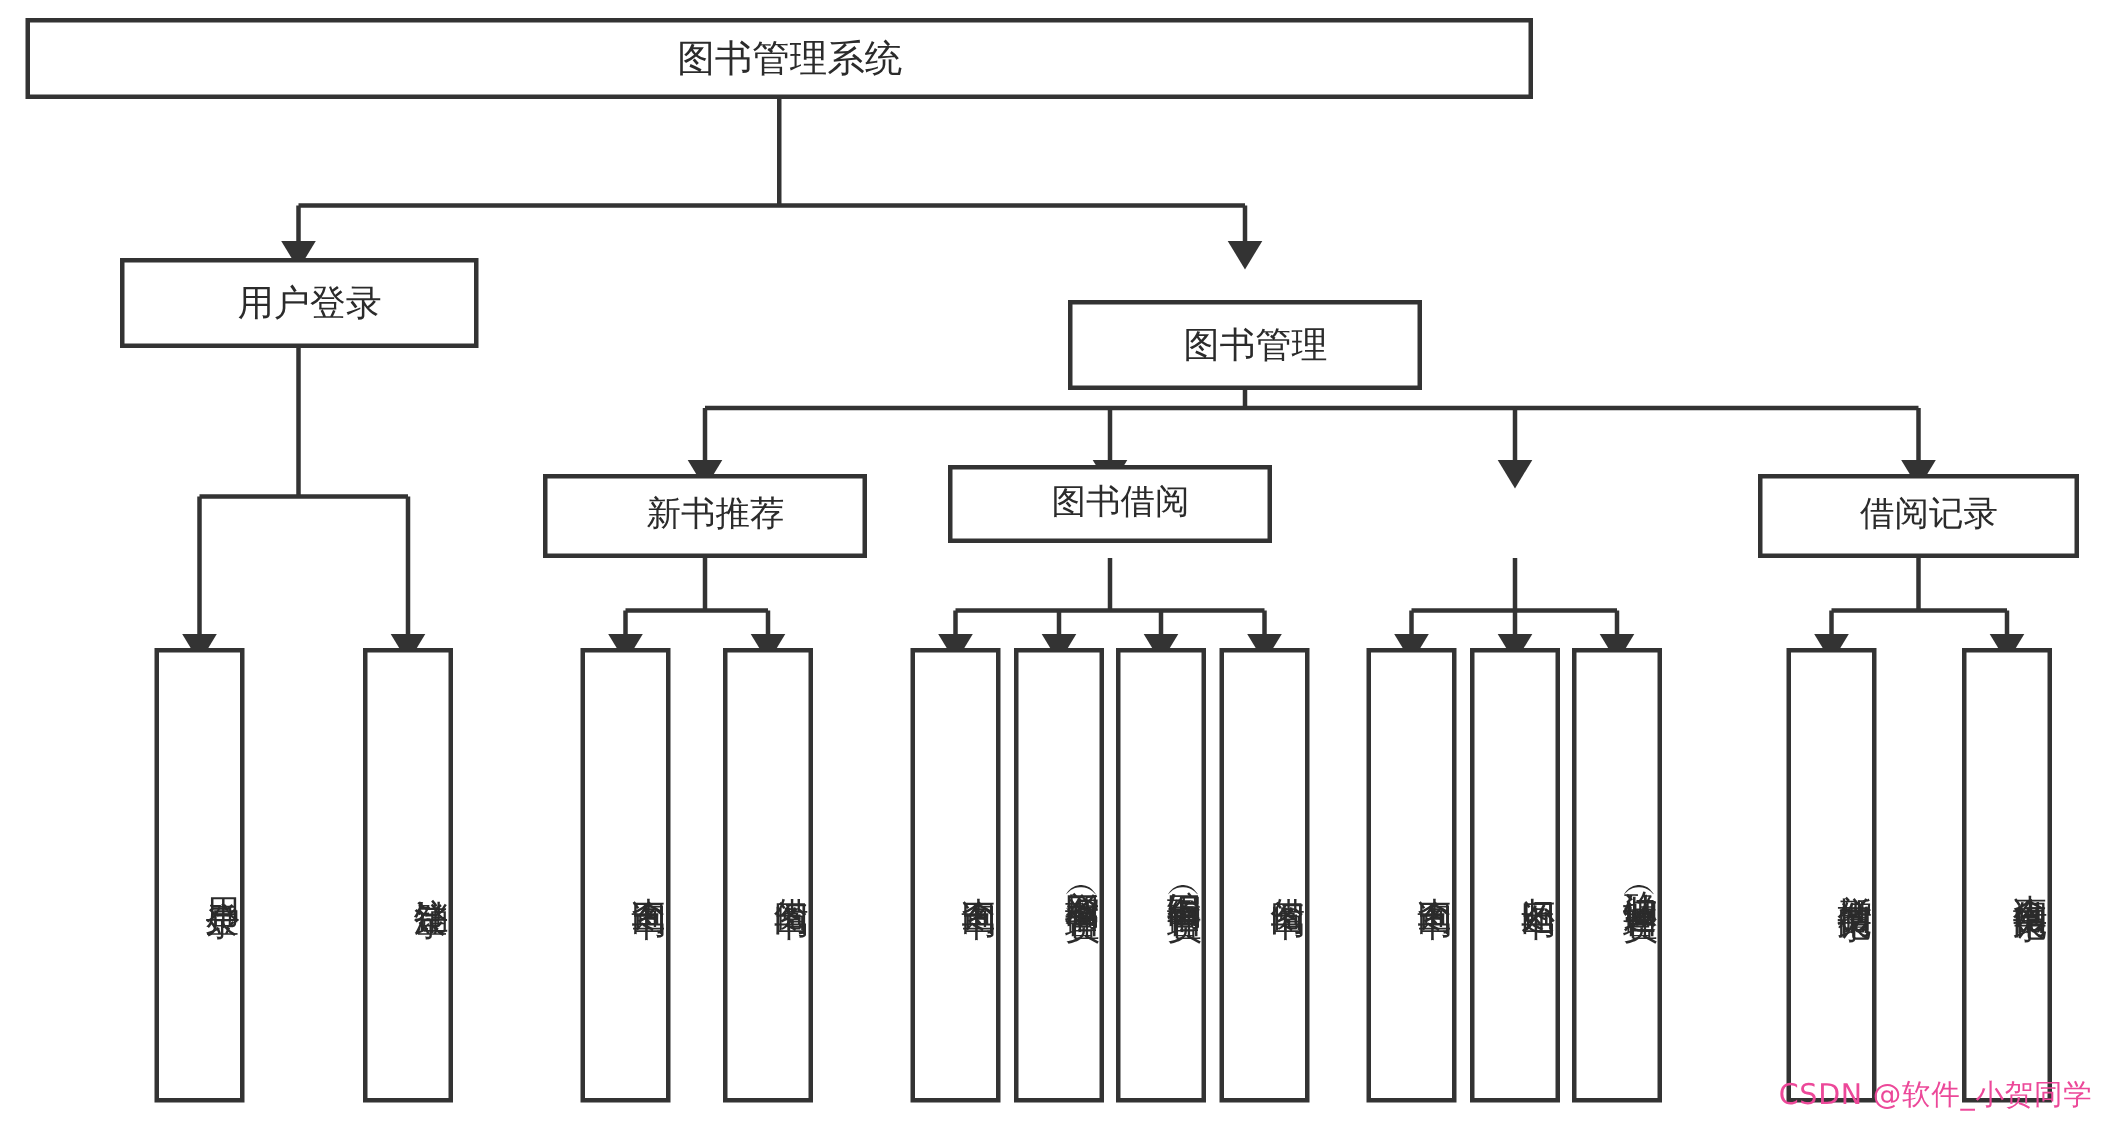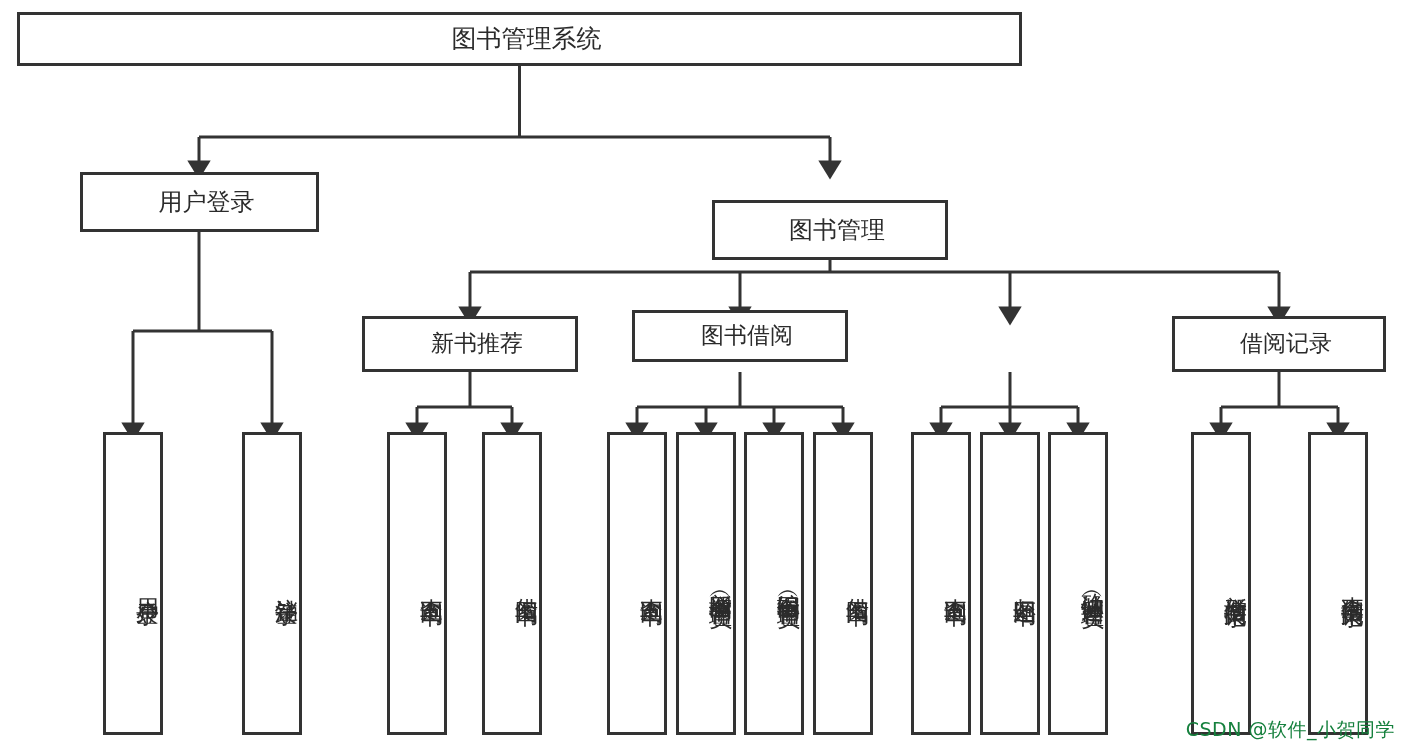--- a/index.html
+++ b/index.html
@@ -59,21 +59,21 @@
   }
   .node.leaf .leaf-text {
     display: block;
     white-space: normal;
   }
   #watermark {
     position: absolute;
     right: 10px;
     bottom: 4px;
     font-size: 19px;
-    color: #15803d;
+    color: #ec4899;
     letter-spacing: 0.5px;
     white-space: nowrap;
     font-family: "DejaVu Sans", "Liberation Sans", sans-serif;
   }
 </style>
 </head>
 <body>
 
 <div id="diagram-canvas">
 

